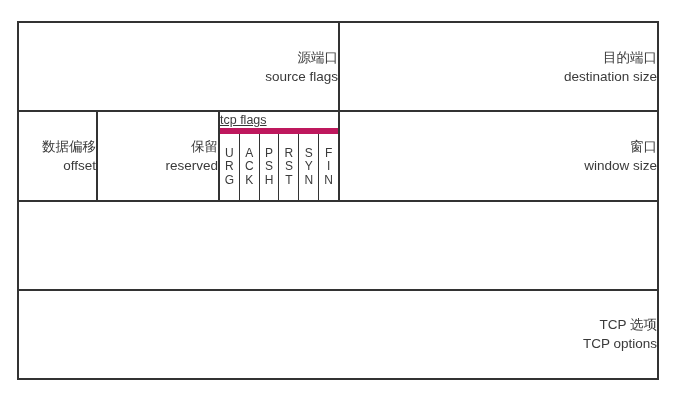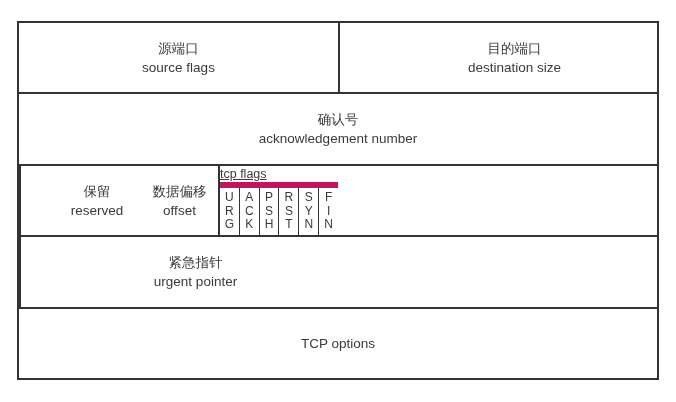--- a/index.html
+++ b/index.html
@@ -23,21 +23,21 @@
     background: #ffffff;
     display: flex;
     flex-direction: column;
   }
   .row { flex: 1 1 0; display: flex; min-height: 0; }
   .row + .row { border-top: 2px solid #333333; }
 
   .cell {
     display: flex;
     flex-direction: column;
-    align-items: center;
+    align-items: flex-end;
     justify-content: center;
     text-align: center;
     min-width: 0;
     flex: 1 1 0;
   }
   .cell.bordered { border-left: 2px solid #333333; padding-left: 32px; }
   .half { flex: 0 0 50%; }
 
   .line {
     font-size: 13.5px;
@@ -88,35 +88,29 @@
         <div class="line">源端口</div>
         <div class="line">source flags</div>
       </div>
       <div class="cell half bordered">
         <div class="line">目的端口</div>
         <div class="line">destination size</div>
       </div>
     </div>
 
 
-    <div class="row">
-      <div class="cell">
-        <div class="line">确认号</div>
-        <div class="line">acknowledgement number</div>
-      </div>
-    </div>
 
     <div class="row">
+      <div class="cell cell-offset">
+        <div class="line">数据偏移</div>
+        <div class="line">offset</div>
+      </div>
       <div class="cell cell-reserved bordered">
         <div class="line">保留</div>
         <div class="line">reserved</div>
-      </div>
-      <div class="cell cell-offset">
-        <div class="line">数据偏移</div>
-        <div class="line">offset</div>
       </div>
       <div class="cell-flags">
         <div class="flags-title">tcp flags</div>
         <div class="flags-cells">
             <div class="flag-cell">
               <div>U</div>
               <div>R</div>
               <div>G</div>
             </div>
             <div class="flag-cell">
@@ -139,29 +133,30 @@
               <div>Y</div>
               <div>N</div>
             </div>
             <div class="flag-cell">
               <div>F</div>
               <div>I</div>
               <div>N</div>
             </div>
           </div>
       </div>
-    </div>
-
-    <div class="row">
-      <div class="cell half bordered">
-        <div class="line">紧急指针</div>
-        <div class="line">urgent pointer</div>
+      <div class="cell bordered">
+        <div class="line">窗口</div>
+        <div class="line">window size</div>
       </div>
     </div>
 
     <div class="row">
+    </div>
+
+    <div class="row">
       <div class="cell">
+        <div class="line">TCP 选项</div>
         <div class="line">TCP options</div>
       </div>
     </div>
 
   </div>
 </div>
 
 </body></html>

